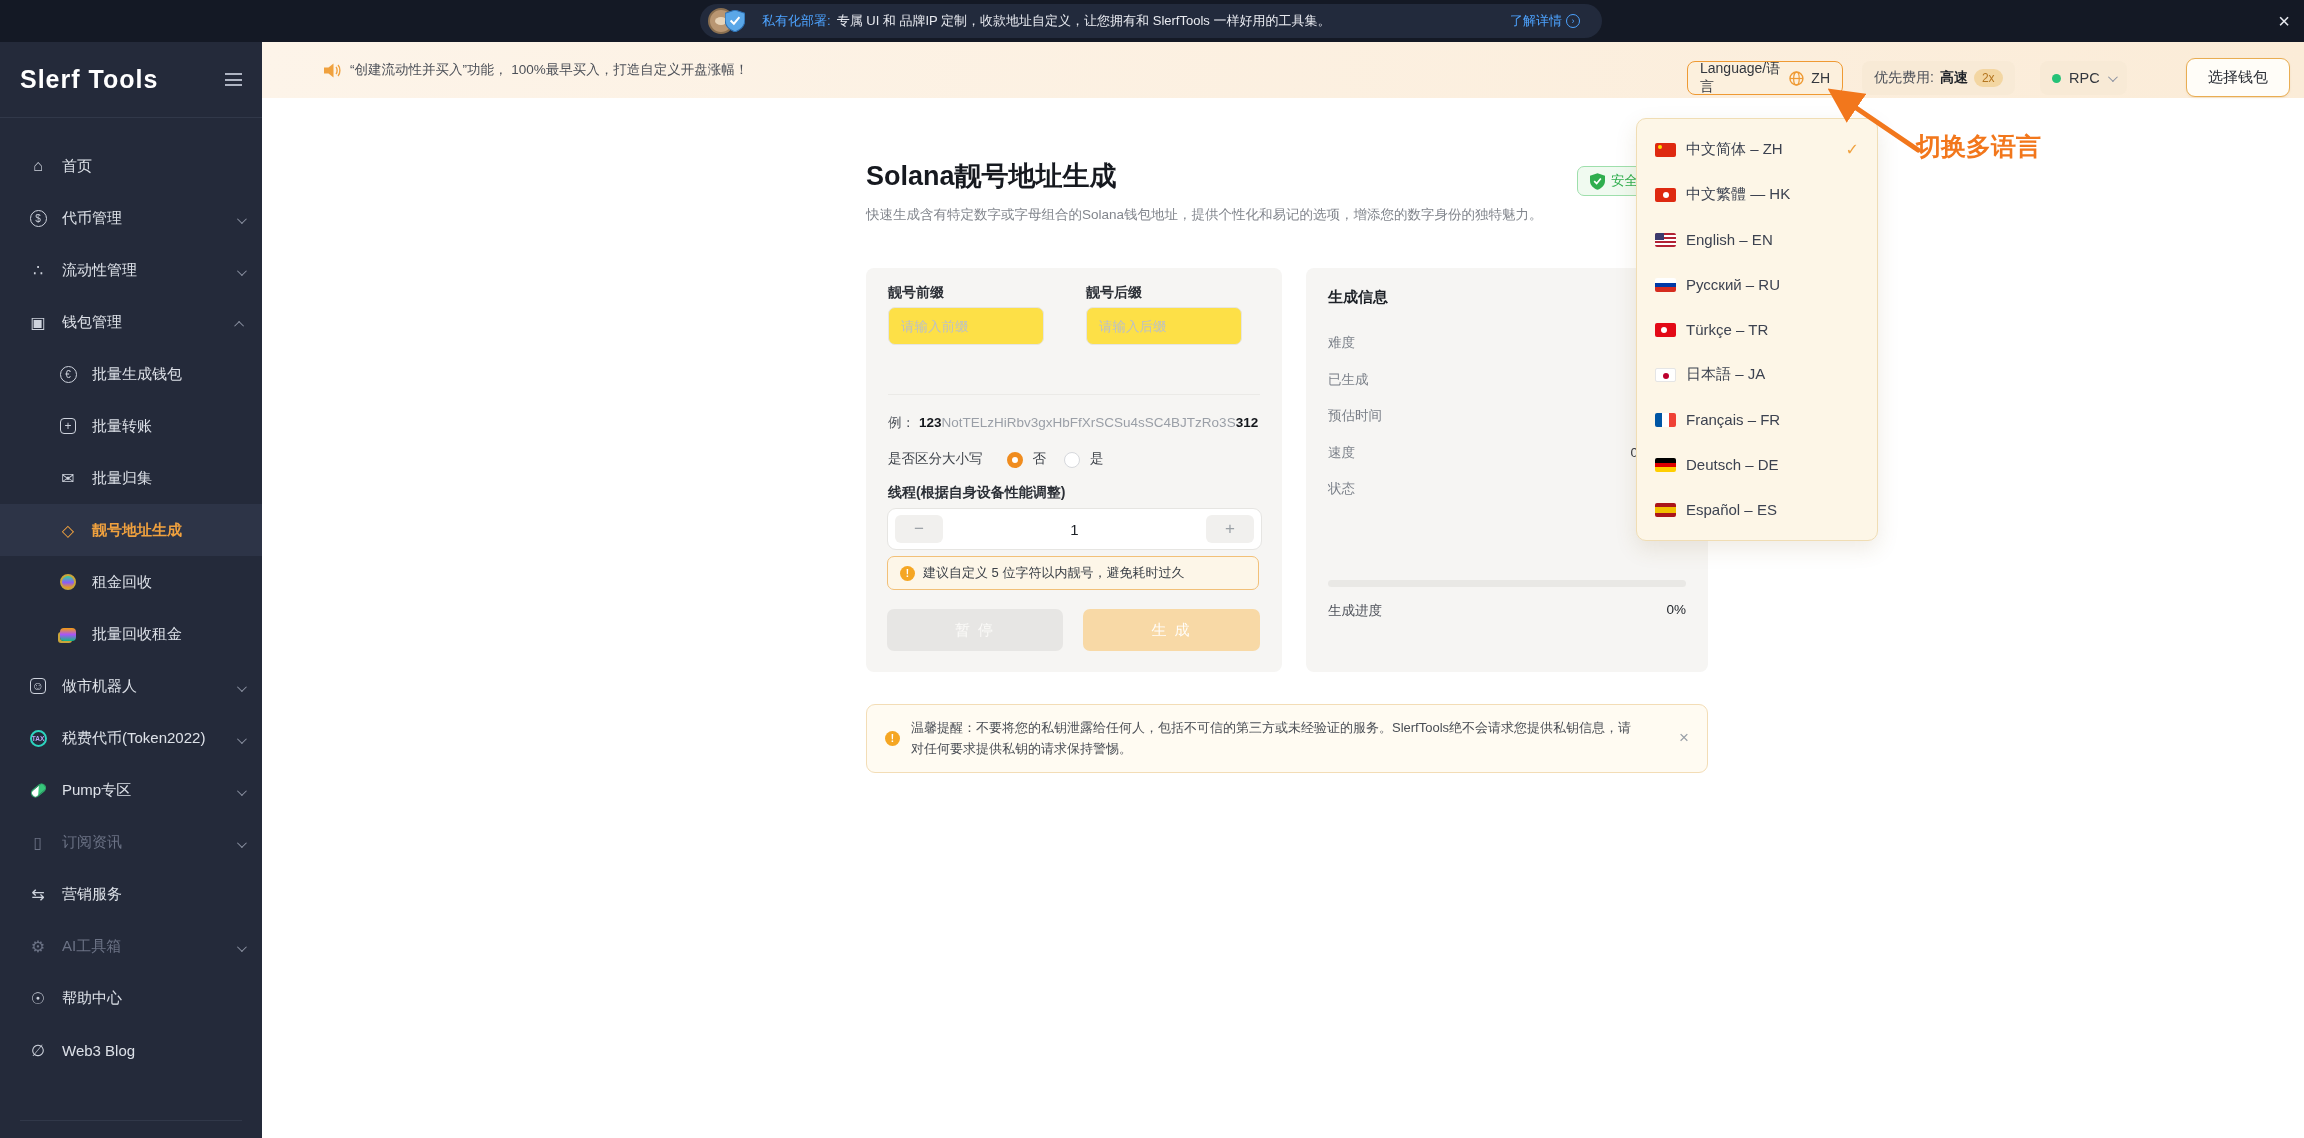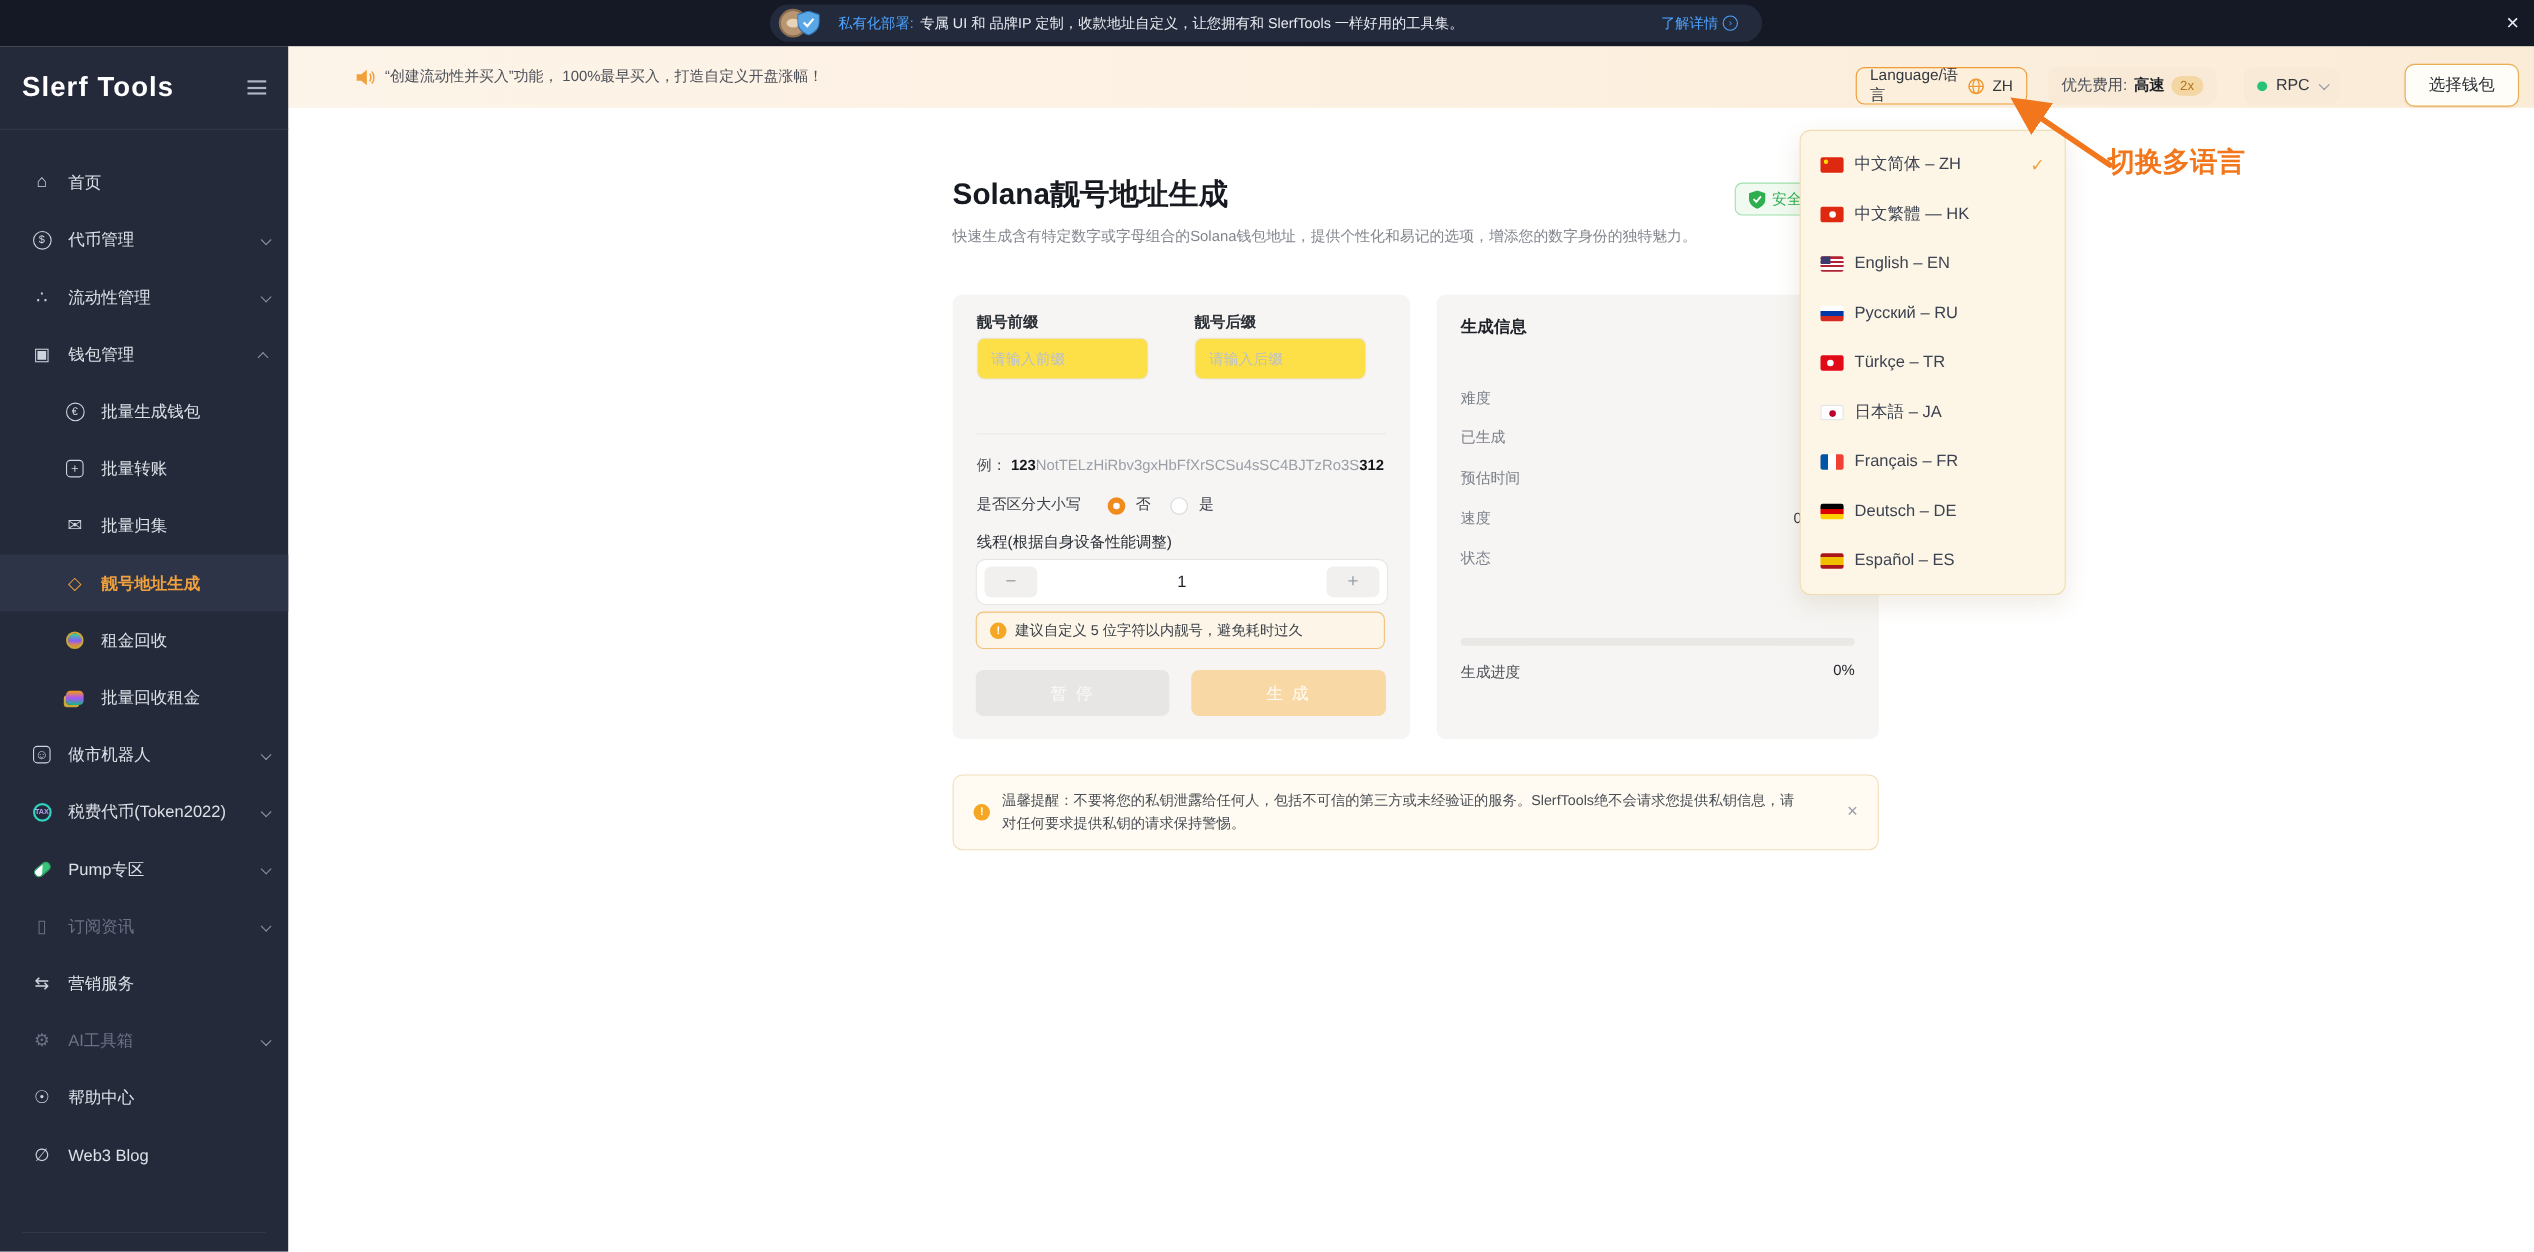--- a/index.html
+++ b/index.html
@@ -105,36 +105,36 @@
   .f-input{position:absolute;width:156px;height:38px;background:#fde047;border:1px solid var(--line);border-radius:7px;
     padding:0 12px;font-size:13.5px;color:#33373e;font-family:inherit;}
   .f-input::placeholder{color:#bcc0c6;}
   .divider{position:absolute;left:22px;top:126px;width:372px;height:1px;background:#ebeae7;}
   .example{position:absolute;left:22px;top:146px;font-size:13.5px;color:#9a9fa7;white-space:nowrap;}
   .example .lab{color:#4c5058;margin-right:4px;}
   .example b{color:#14171c;}
   .case-row{position:absolute;left:22px;top:182px;display:flex;align-items:flex-end;gap:10px;font-size:13.5px;color:#3c4148;}
   .radio{width:16px;height:16px;border-radius:50%;border:1.5px solid #d6d8dc;background:#fff;display:inline-block;cursor:pointer;}
   .radio.on{border:5px solid #f08c1e;}
-  .threads-label{position:absolute;left:22px;top:216px;font-size:14px;font-weight:normal;color:#2b2f36;}
+  .threads-label{position:absolute;left:22px;top:216px;font-size:14px;font-weight:bold;color:#2b2f36;}
   .stepper{position:absolute;left:21px;top:240px;width:375px;height:42px;background:#fff;border:1px solid var(--line);border-radius:9px;
     display:flex;align-items:center;padding:0 7px;}
   .step-btn{width:48px;height:28px;background:#f1f0ee;border-radius:6px;border:none;color:#9aa0a6;font-size:17px;cursor:pointer;line-height:26px;}
   .step-val{flex:1;text-align:center;font-size:15px;color:#1d2127;}
   .warn-box{position:absolute;left:21px;top:288px;width:372px;height:34px;background:#fdf6e8;border:1px solid #f2c078;border-radius:7px;
     display:flex;align-items:center;gap:8px;padding:0 12px;font-size:13px;color:#3c4148;}
   .warn-ico{width:15px;height:15px;border-radius:50%;background:#f5a623;color:#fff;font-size:10px;font-weight:bold;
     display:inline-flex;align-items:center;justify-content:center;flex:none;}
   .btn{position:absolute;top:341px;height:42px;border:none;border-radius:7px;font-size:15px;letter-spacing:2px;cursor:not-allowed;font-family:inherit;}
   .btn-pause{left:21px;width:176px;background:#e7e6e4;color:#fbfaf8;}
   .btn-gen{left:217px;width:177px;background:#f8d9a6;color:#fffdf9;}
 
   .info-title{position:absolute;left:22px;top:20px;font-size:15px;font-weight:bold;color:#1d2127;}
   .info-rows{position:absolute;left:22px;top:66px;width:358px;}
-  .info-row{height:36.5px;display:flex;align-items:flex-end;font-size:13.5px;}
+  .info-row{height:36.5px;display:flex;align-items:flex-start;font-size:13.5px;}
   .info-label{color:#7b8089;}
   .info-value{margin-left:auto;color:#33373e;}
   .prog-track{position:absolute;left:22px;top:312px;width:358px;height:7px;border-radius:4px;background:#e9e8e5;overflow:hidden;}
   .prog-fill{height:100%;background:var(--accent);border-radius:4px;}
   .prog-row{position:absolute;left:22px;top:334px;width:358px;display:flex;font-size:13.5px;color:#4c5058;}
   .prog-row .pv{margin-left:auto;color:#1d2127;}
 
   .notice{left:866px;top:704px;width:842px;min-height:66px;background:#fffbf2;border:1px solid #f3ddb6;border-radius:9px;z-index:2;
     display:flex;align-items:center;gap:11px;padding:12px 18px;}
   .notice-text{font-size:13px;color:#4a4e55;line-height:1.65;width:730px;}

